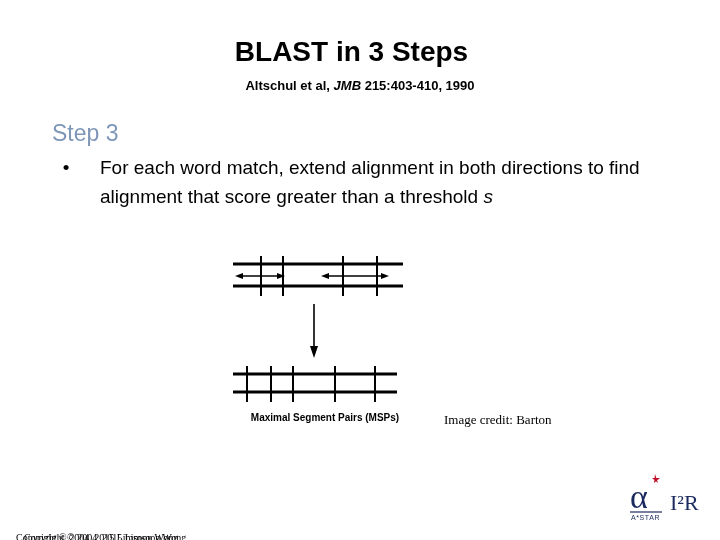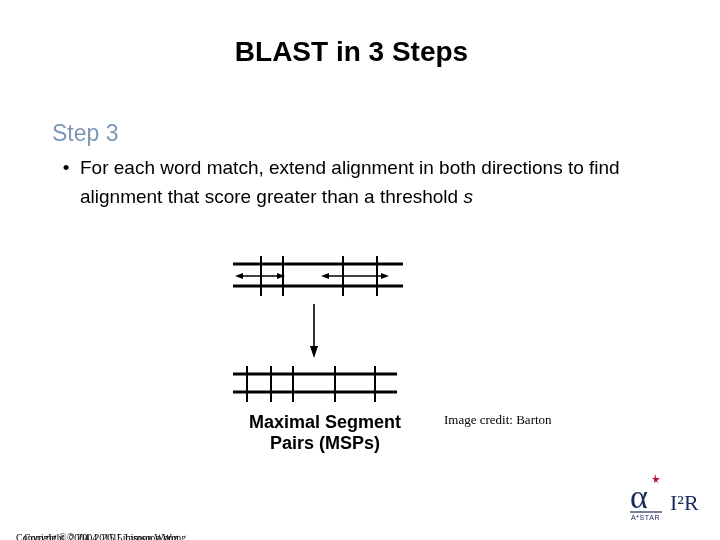--- a/index.html
+++ b/index.html
@@ -67,20 +67,21 @@
   }
   .bullet-dot {
     width: 28px;
     flex: 0 0 28px;
     text-align: center;
     font-size: 19px;
     line-height: 29px;
   }
   .bullet-text {
     flex: 1 1 auto;
+    margin-left: 20px;
   }
   .bullet-text .ital {
     font-style: italic;
   }
 
   
   .diagram {
     position: absolute;
     left: 225px;
     top: 252px;
@@ -94,21 +95,21 @@
     font-size: 13px;
     font-family: "Liberation Serif", serif;
     color: #000000;
   }
   .msp-label {
     position: absolute;
     left: 225px;
     top: 412px;
     width: 200px;
     text-align: center;
-    font-size: 18px;
+    font-size: 10px;
     font-weight: bold;
     color: #000000;
     font-family: "Liberation Sans", sans-serif;
   }
   .copyright {
     position: absolute;
     left: 24px;
     top: 532px;
     font-size: 10px;
     font-family: "Liberation Serif", serif;
@@ -133,20 +134,23 @@
     height: 56px;
   }
 </style>
 </head>
 <body>
 
 <div class="slide">
 
   <div class="title">BLAST in 3 Steps</div>
 
+  <div class="subtitle">
+    <span>Altschul et al, </span><span class="ital">JMB</span><span> 215:403-410, 1990</span>
+  </div>
 
   <div class="step-label">Step 3</div>
 
   <div class="bullet-block">
     <div class="bullet-row">
       <div class="bullet-dot">•</div>
       <div class="bullet-text"><span>For each word match, extend alignment in both directions to find alignment that score greater than a threshold </span><span class="ital">s</span></div>
     </div>
   </div>
 

